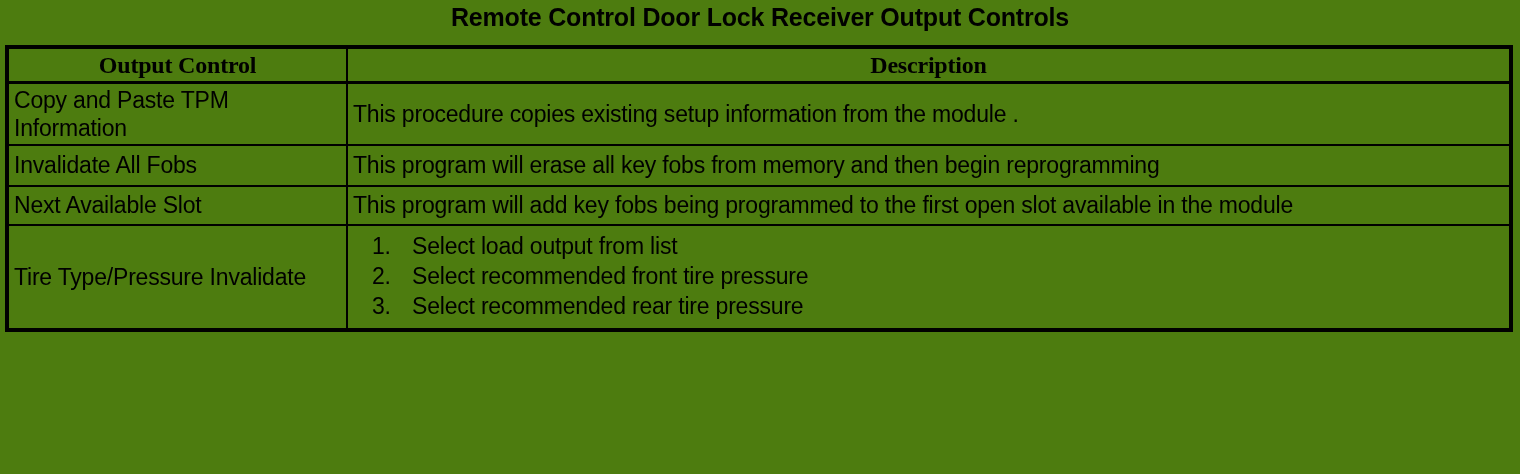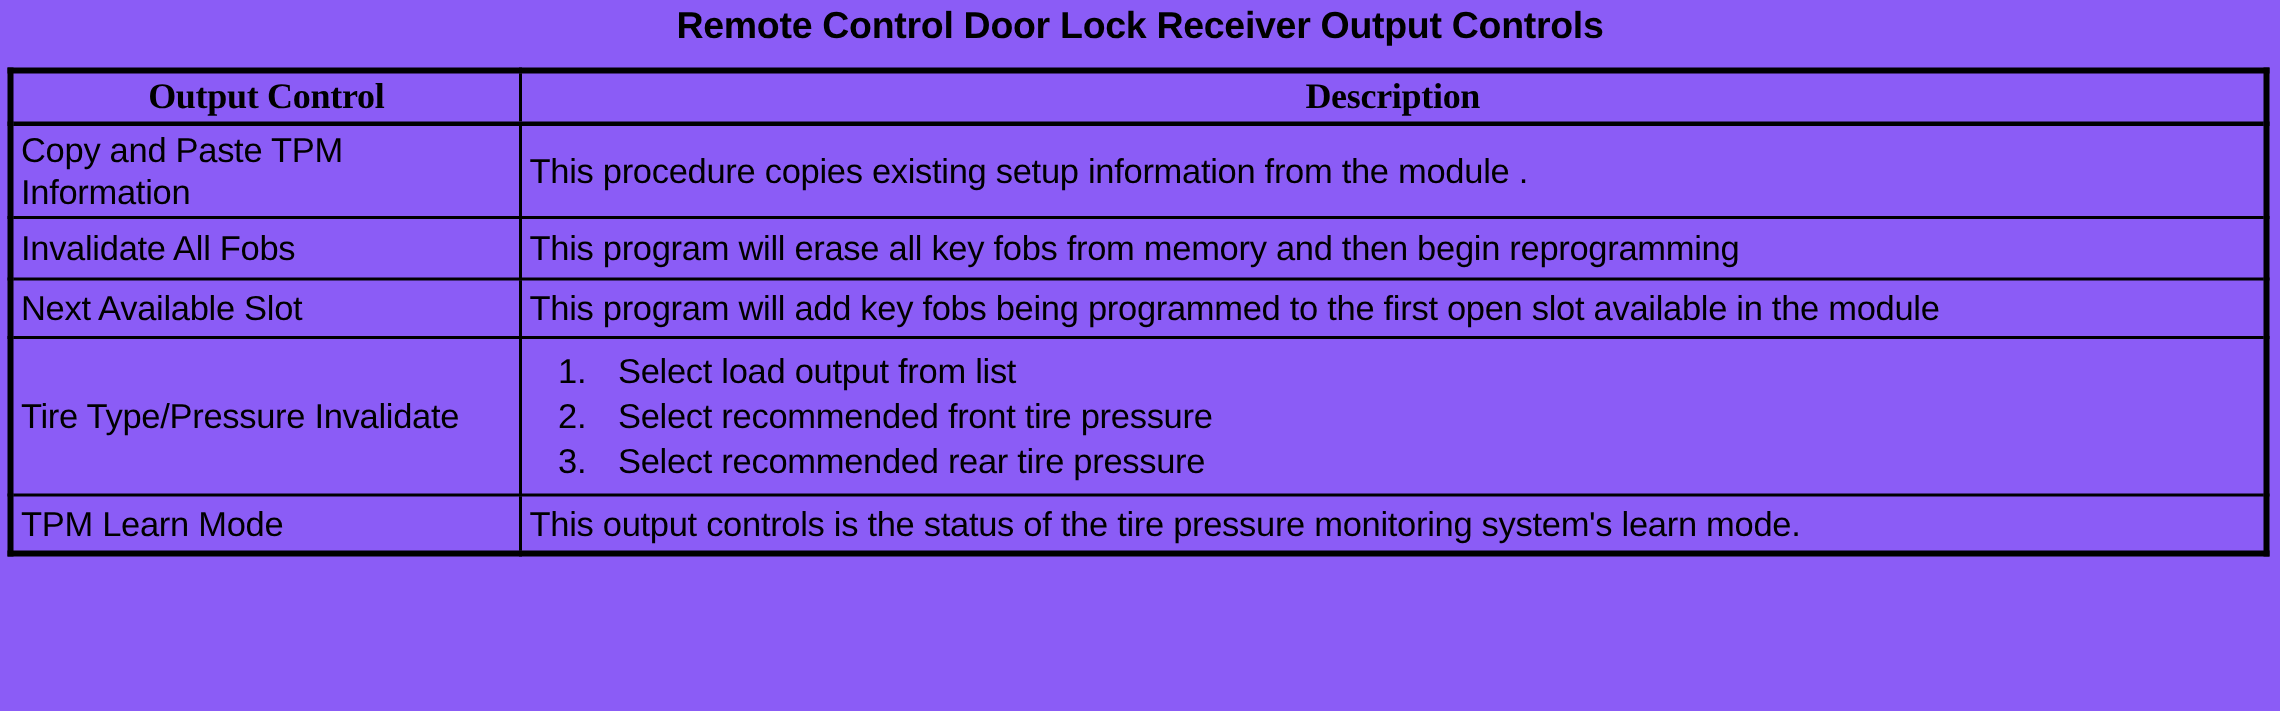--- a/index.html
+++ b/index.html
@@ -1,19 +1,19 @@
 <!DOCTYPE html>
 <html><head>
 <meta charset="utf-8">
 <style>
   html, body { margin: 0; padding: 0; background: #ffffff; }
   .page {
     width: 1520px;
     height: 474px;
-    background: #8b5cf6;
+    background: #4d7c0f;
     color: #000000;
     font-family: "Liberation Sans", "DejaVu Sans", sans-serif;
     overflow: hidden;
     box-sizing: border-box;
   }
   .title {
     font-size: 25px;
     font-weight: bold;
     text-align: center;
     padding-top: 3px;
@@ -97,20 +97,16 @@
           <div class="li">
             <span class="num">2.</span>
             <span class="litext">Select recommended front tire pressure</span>
           </div>
           <div class="li">
             <span class="num">3.</span>
             <span class="litext">Select recommended rear tire pressure</span>
           </div>
         </td>
       </tr>
-      <tr class="r5">
-        <td>TPM Learn Mode</td>
-        <td>This output controls is the status of the tire pressure monitoring system's learn mode.</td>
-      </tr>
     </tbody>
   </table>
 
 </div>
 
 </body></html>

